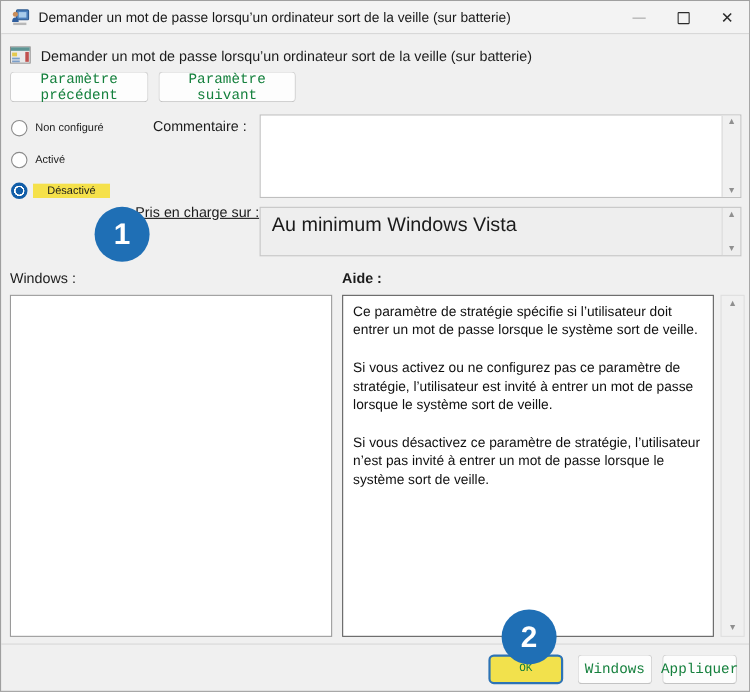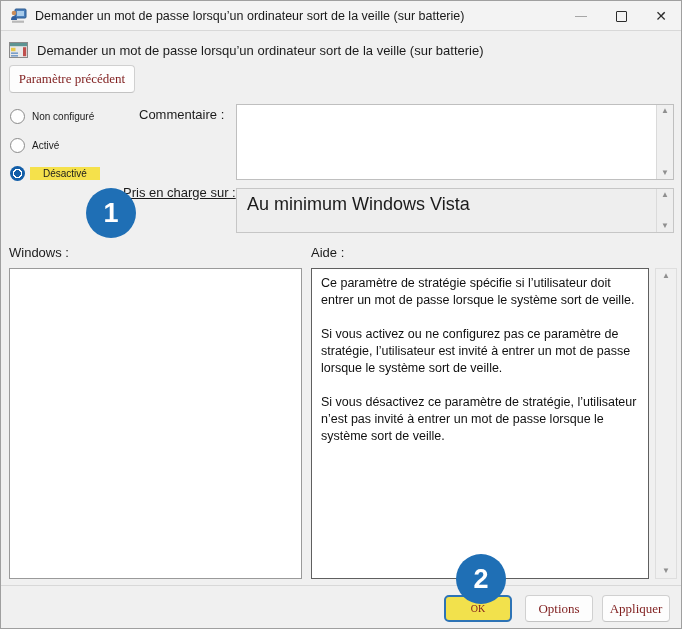--- a/index.html
+++ b/index.html
@@ -47,22 +47,22 @@
   .policy-icon { width: 19px; height: 16px; }
   .header-title { margin-left: 9px; font-size: 13px; color: #1b1b1b; }
 
   
   .btn {
     position: absolute; height: 28px;
     background: #fdfdfd;
     border: 1px solid #d0d0d0;
     border-bottom-color: #c3c3c3;
     border-radius: 4px;
-    font-family: Liberation Serif, serif;
-    font-size: 13px; color: #7f1d1d;
+    font-family: Liberation Mono, monospace;
+    font-size: 13px; color: #15803d;
     display: flex; align-items: center; justify-content: center;
     cursor: default;
   }
   .btn-prev { left: 8px;  top: 64px; width: 126px; }
   .btn-next { left: 143px; top: 64px; width: 125px; }
 
   
   .radio-row { position: absolute; left: 9px; display: flex; align-items: center; }
   .radio-row.r0 { top: 108px; }
   .radio-row.r1 { top: 137px; }
@@ -88,21 +88,21 @@
     z-index: 20;
   }
   .badge1 { left: 85px; top: 187px; }
   .badge2 { left: 455px; top: 553px; }
 
   
   .field-label { position: absolute; font-size: 13px; color: #1b1b1b; }
   .lbl-comment   { left: 138px; top: 106px; }
   .lbl-supported { left: 122px; top: 184px; text-decoration: underline; }
   .lbl-options   { left: 8px;   top: 244px; font-style: italic; font-style: normal; }
-  .lbl-aide      { left: 310px; top: 244px; }
+  .lbl-aide      { left: 310px; top: 244px; font-weight: bold; }
 
   
   .scrollbox {
     position: absolute; display: flex; overflow: hidden;
   }
   .sb-content { flex: 1 1 auto; position: relative; }
   .sb-bar {
     flex: 0 0 17px; background: #f0f0f0;
     border-left: 1px solid #dadada;
     display: flex; flex-direction: column;
@@ -189,20 +189,21 @@
       <rect x="1" y="1" width="17" height="3.2" fill="#5d9493"></rect>
       <rect x="14" y="5.2" width="3.2" height="9" fill="#c0504d"></rect>
       <rect x="2" y="5.8" width="4.5" height="3.4" fill="#e5c94d"></rect>
       <rect x="2" y="10.4" width="7" height="1.6" fill="#7a9ec9"></rect>
       <rect x="2" y="13" width="7" height="1.6" fill="#7a9ec9"></rect>
     </svg>
     <span class="header-title">Demander un mot de passe lorsqu’un ordinateur sort de la veille (sur batterie)</span>
   </div>
 
   <button class="btn btn-prev">Paramètre précédent</button>
+  <button class="btn btn-next">Paramètre suivant</button>
 
   <div class="radio-row r0">
     <span class="radio-circle"></span>
     <span class="radio-label">Non configuré</span>
   </div>
   <div class="radio-row r1">
     <span class="radio-circle"></span>
     <span class="radio-label">Activé</span>
   </div>
   <div class="radio-row r2">
@@ -243,16 +244,16 @@
   </div>
   <div class="aide-scrollbar">
     <span class="sb-arrow">▲</span>
     <span class="sb-arrow">▼</span>
   </div>
 
   <div class="badge badge2">2</div>
 
   <div class="footer-divider"></div>
   <button class="btn footer-btn btn-ok">OK</button>
-  <button class="btn footer-btn btn-cancel">Options</button>
+  <button class="btn footer-btn btn-cancel">Windows</button>
   <button class="btn footer-btn btn-apply">Appliquer</button>
 
 </div>
 
 </body></html>

